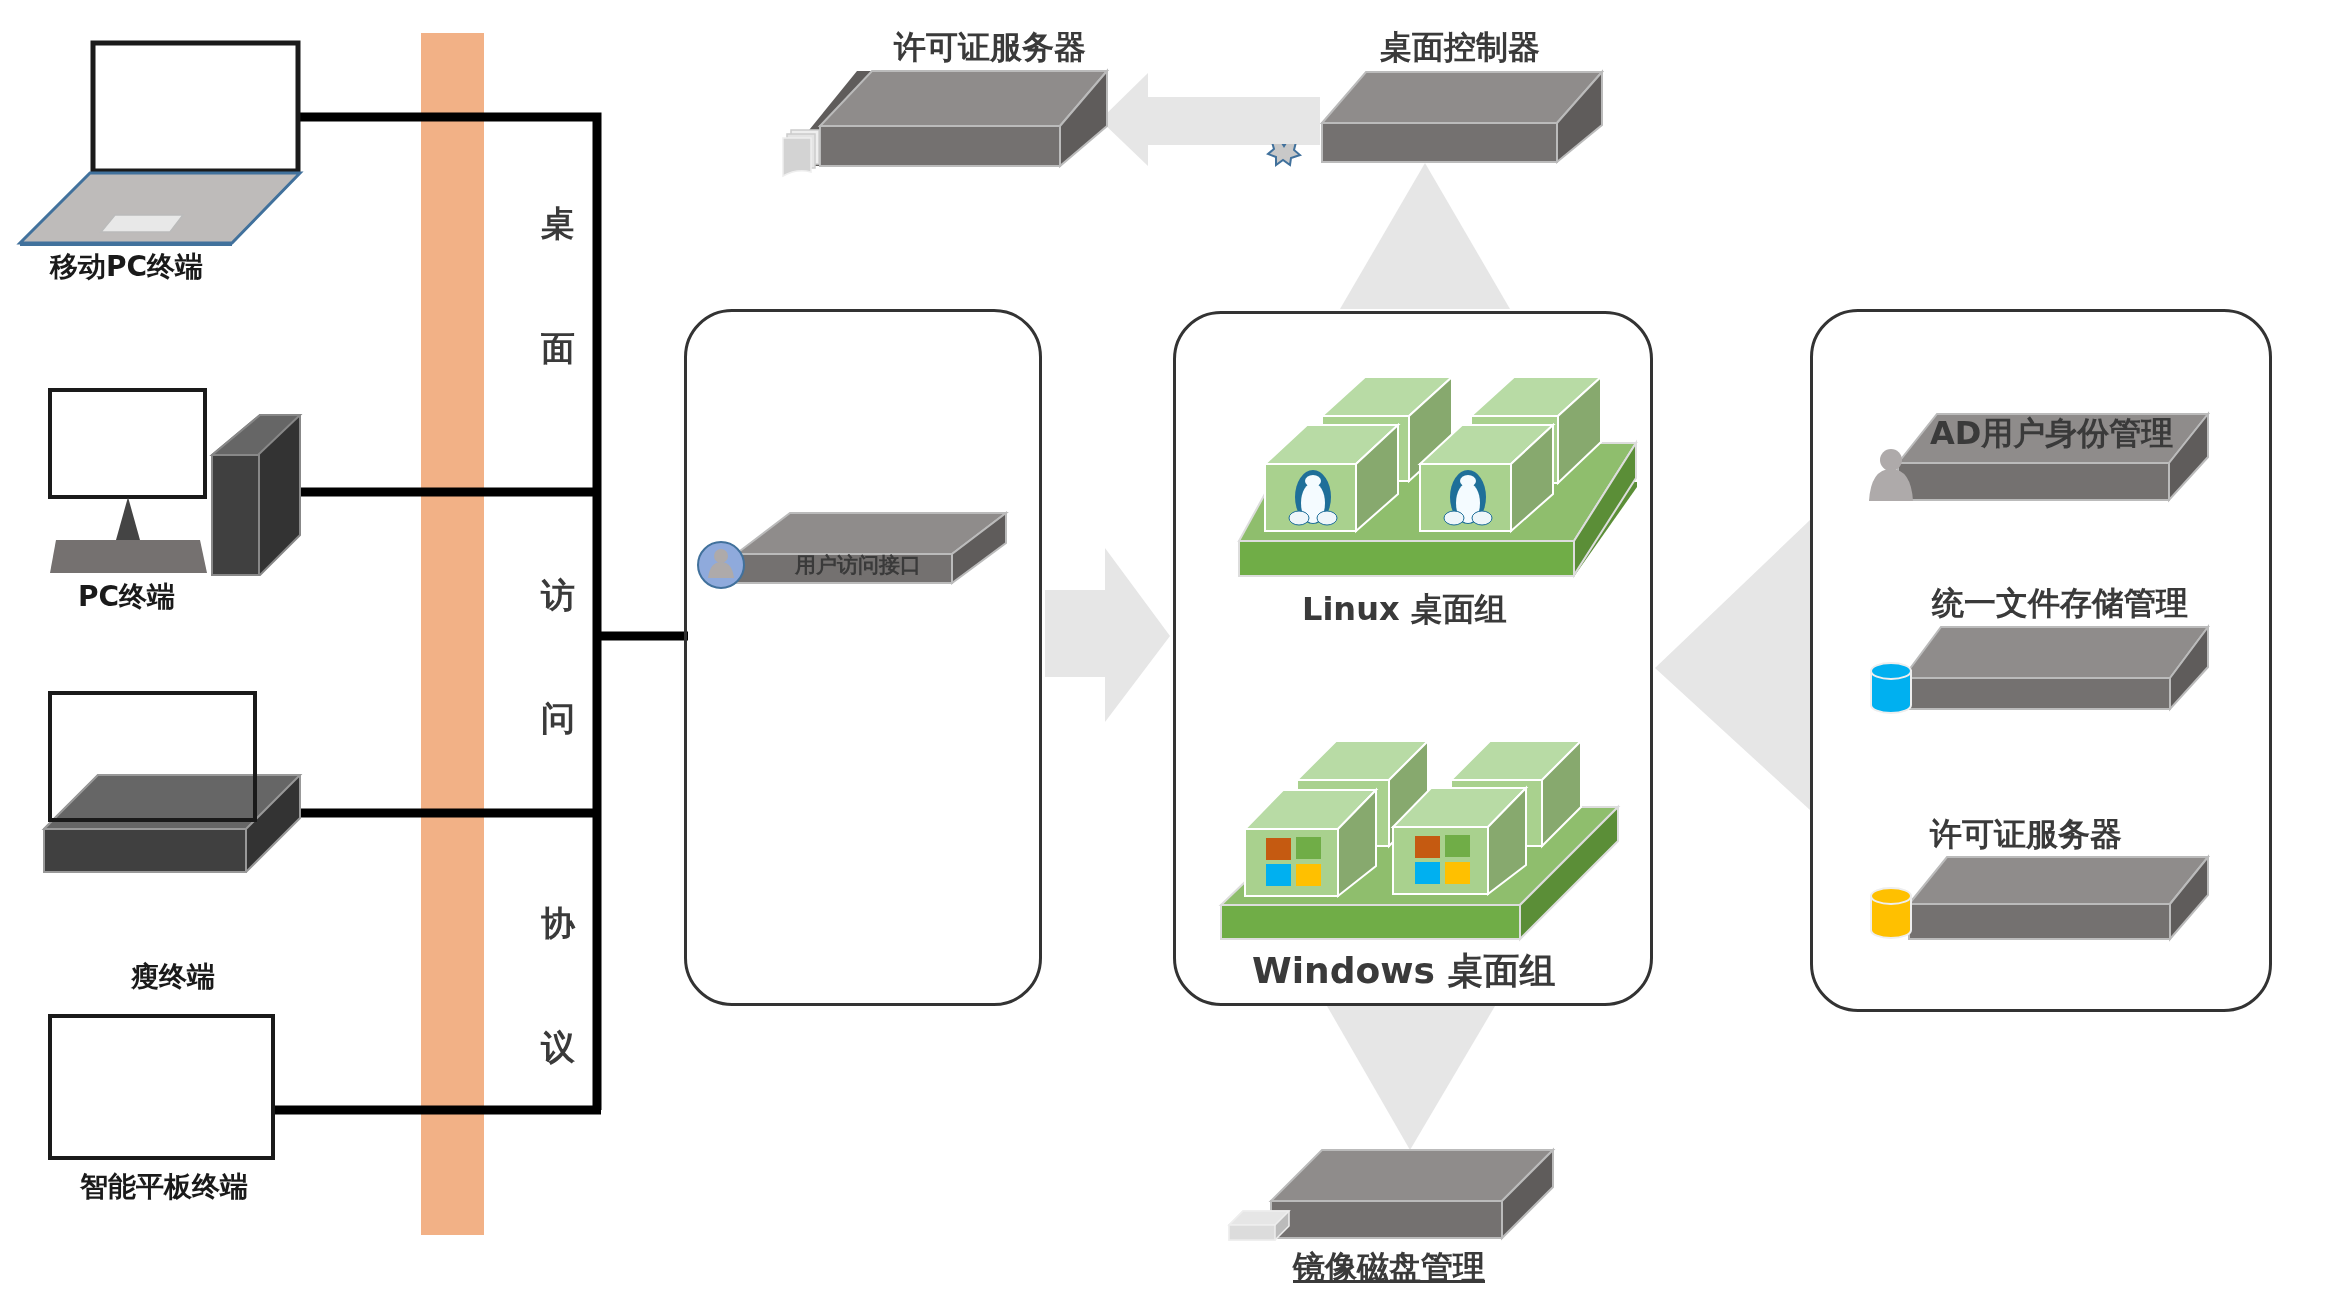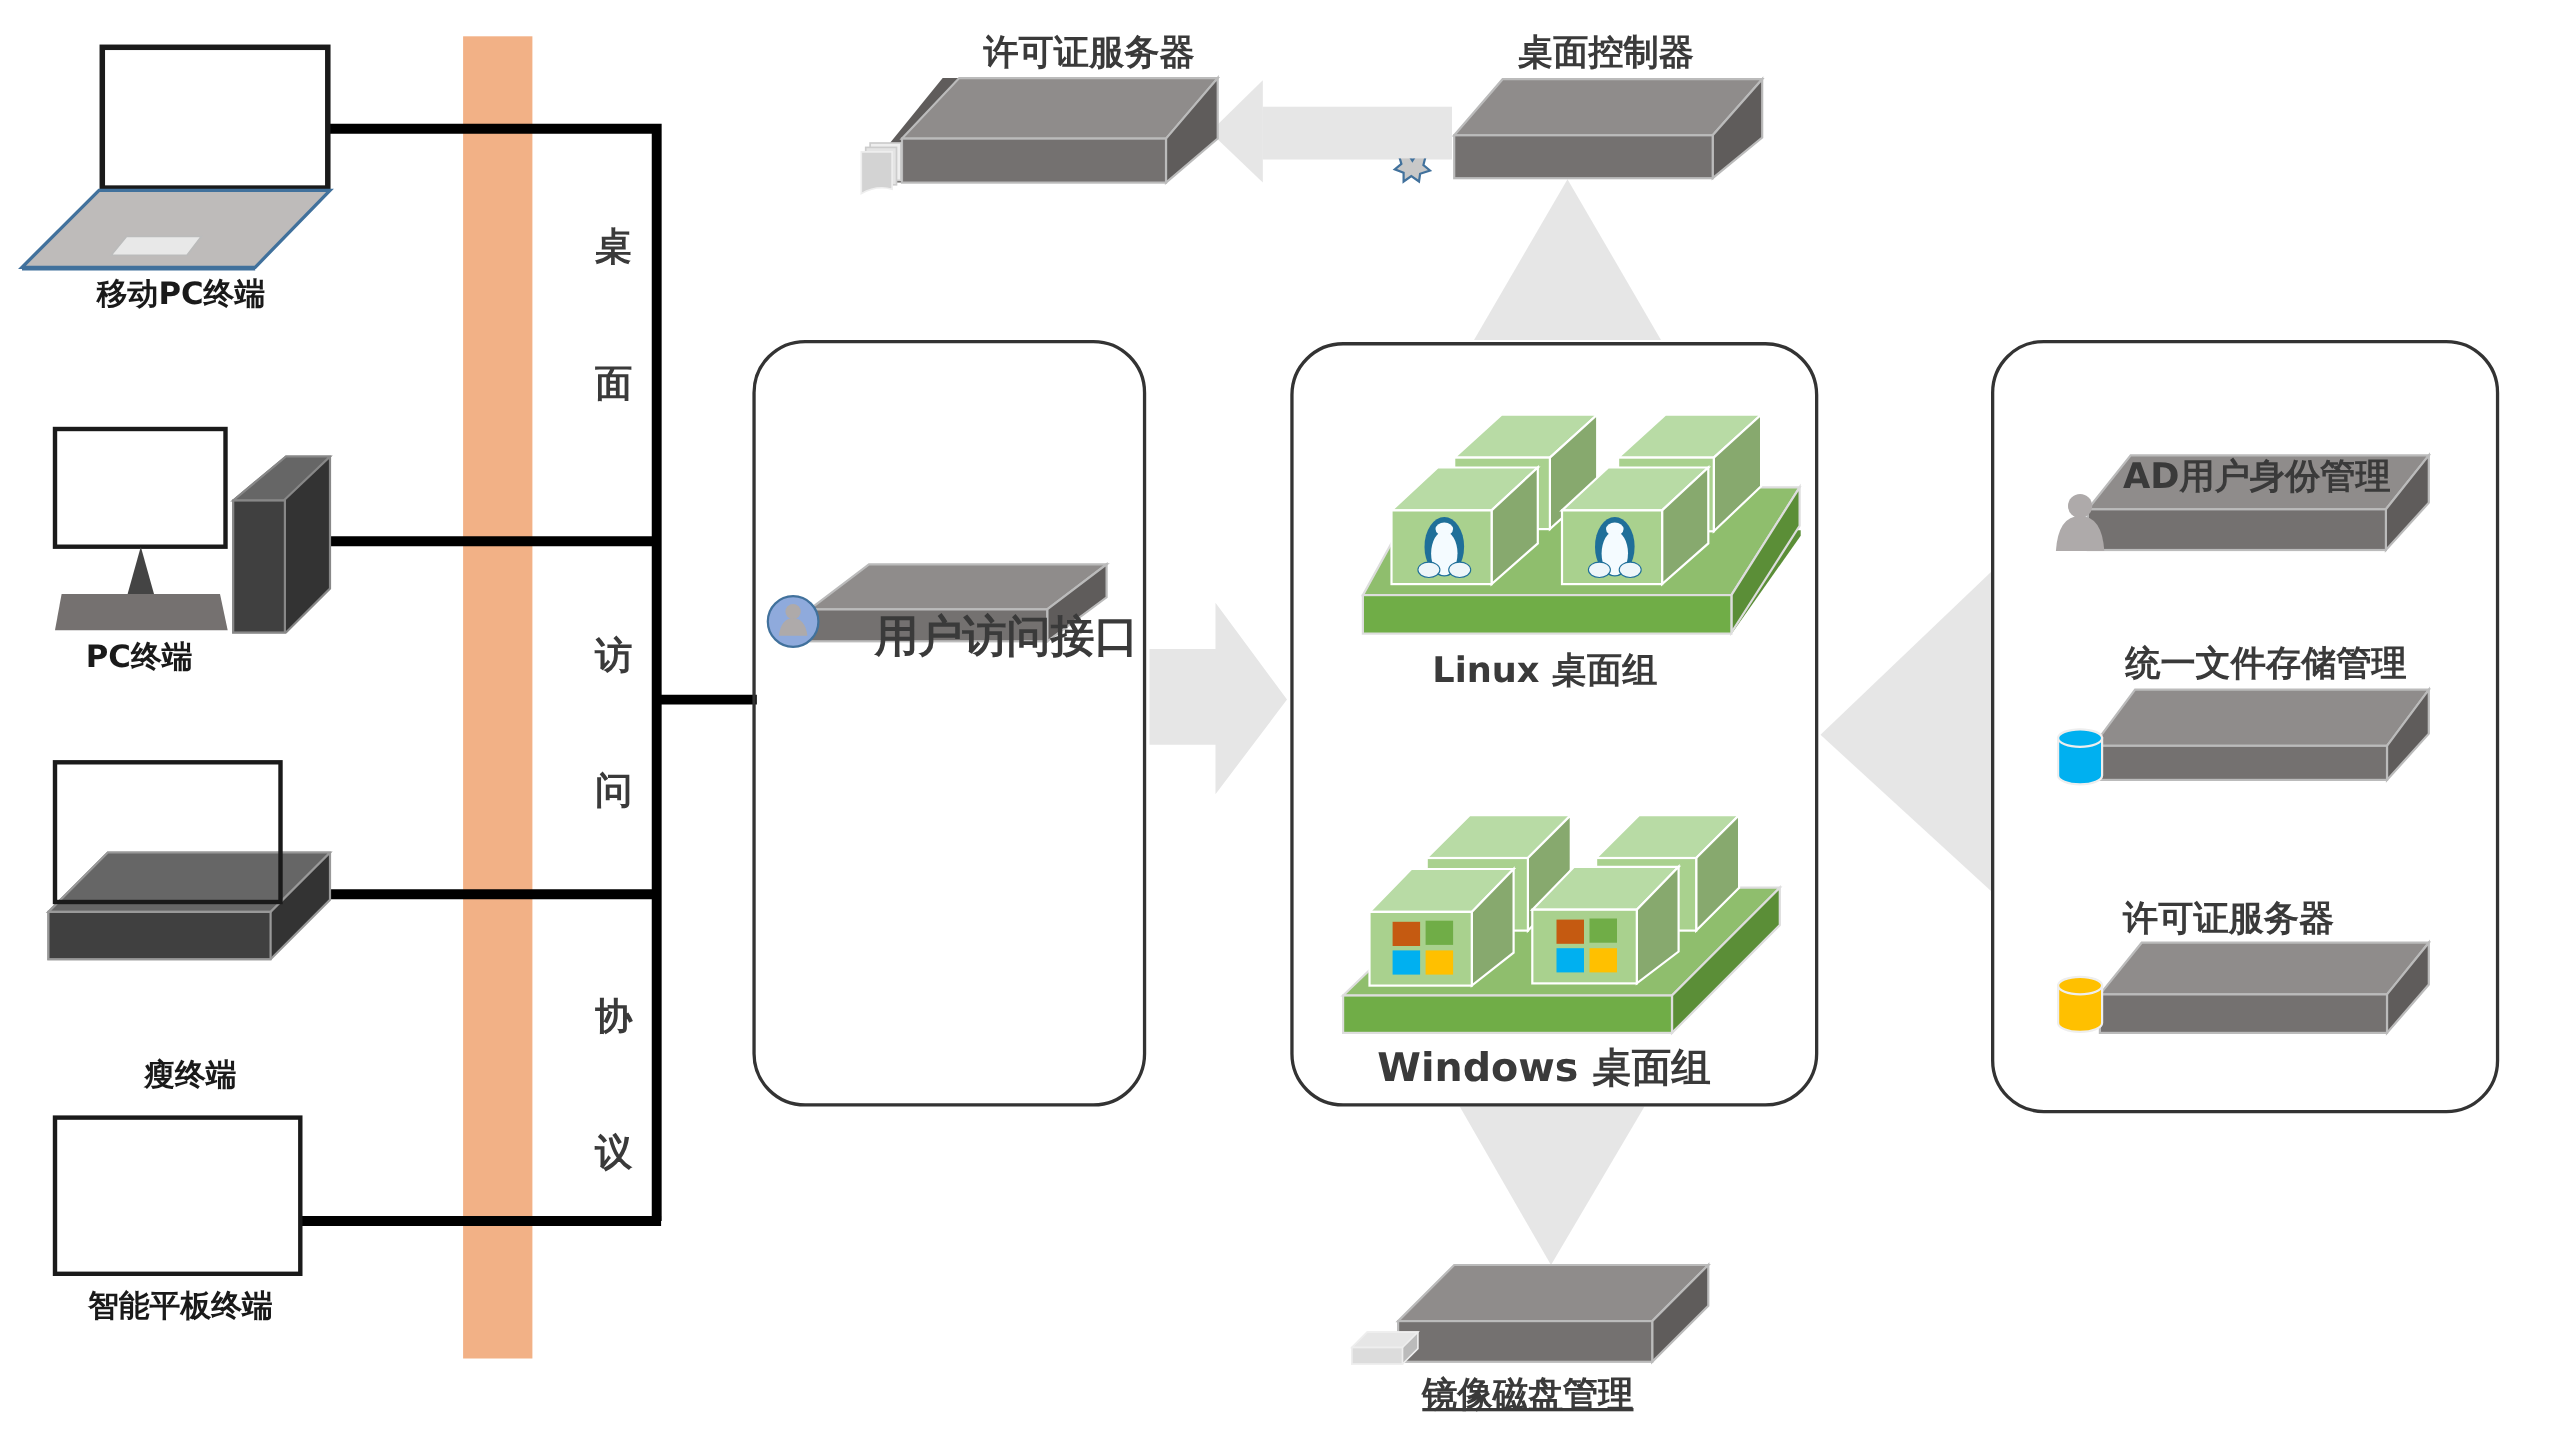--- a/index.html
+++ b/index.html
@@ -209,28 +209,28 @@
 
 <div>
   <span class="vchar" style="left:541px;top:201px;">桌</span>
   <span class="vchar" style="left:541px;top:326px;">面</span>
   <span class="vchar" style="left:541px;top:573px;">访</span>
   <span class="vchar" style="left:541px;top:696px;">问</span>
   <span class="vchar" style="left:541px;top:901px;">协</span>
   <span class="vchar" style="left:541px;top:1025px;">议</span>
 </div>
 
-<span class="label dark" style="left:50px;top:248px;font-size:28px;margin-left:38px;">移动PC终端</span>
+<span class="label dark" style="left:50px;top:248px;font-size:28px;">移动PC终端</span>
 <span class="label dark" style="left:78px;top:578px;font-size:28px;">PC终端</span>
 <span class="label dark" style="left:131px;top:910px;font-size:28px;margin-top:48px;">瘦终端</span>
 <span class="label dark" style="left:80px;top:1168px;font-size:28px;">智能平板终端</span>
 
 <span class="label" style="left:880px;top:26px;font-size:32px;margin-left:14px;">许可证服务器</span>
 <span class="label" style="left:1380px;top:26px;font-size:32px;">桌面控制器</span>
-<span class="label" style="left:795px;top:551px;font-size:40px;">用户访问接口</span>
+<span class="label" style="left:795px;top:551px;font-size:21px;">用户访问接口</span>
 <span class="label" style="left:1293px;top:1246px;font-size:32px;text-decoration:underline;">镜像磁盘管理</span>
 
 <span class="label" style="left:1302px;top:588px;font-size:32px;">Linux 桌面组</span>
 <span class="label" style="left:1241px;top:947px;font-size:36px;margin-left:11px;">Windows 桌面组</span>
 
 <span class="label" style="left:1930px;top:372px;font-size:32px;margin-top:40px;">AD用户身份管理</span>
 <span class="label" style="left:1932px;top:582px;font-size:32px;">统一文件存储管理</span>
 <span class="label" style="left:1930px;top:813px;font-size:32px;">许可证服务器</span>
 
 </body></html>

